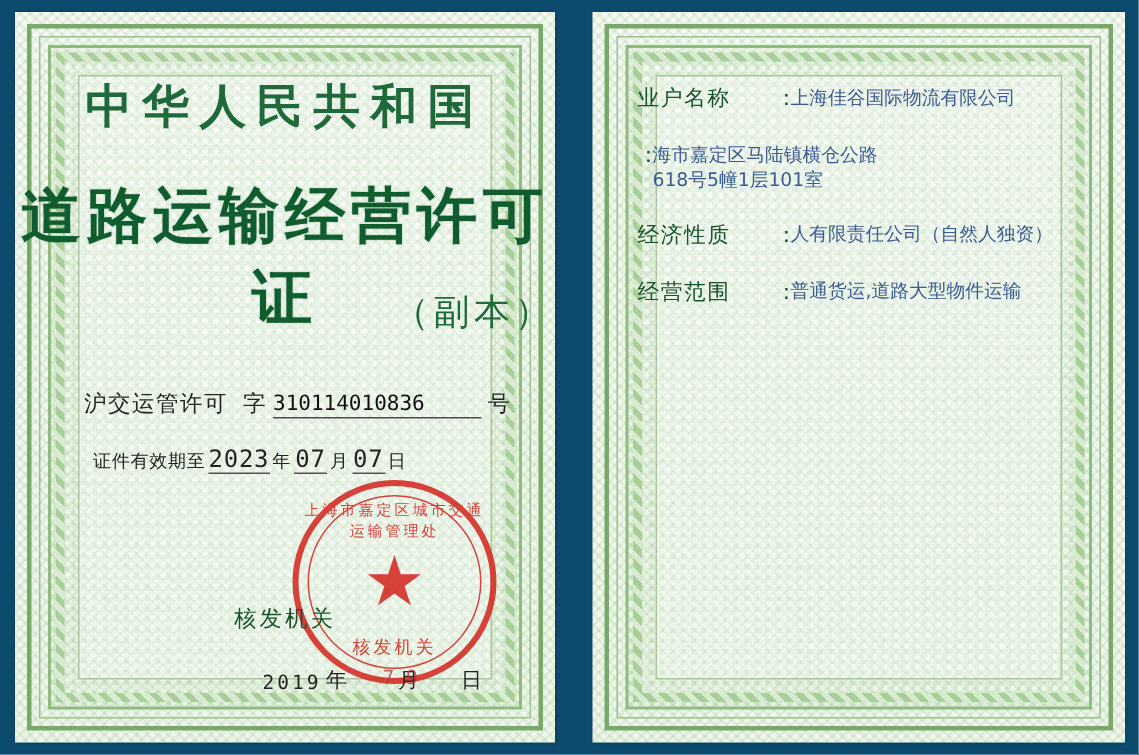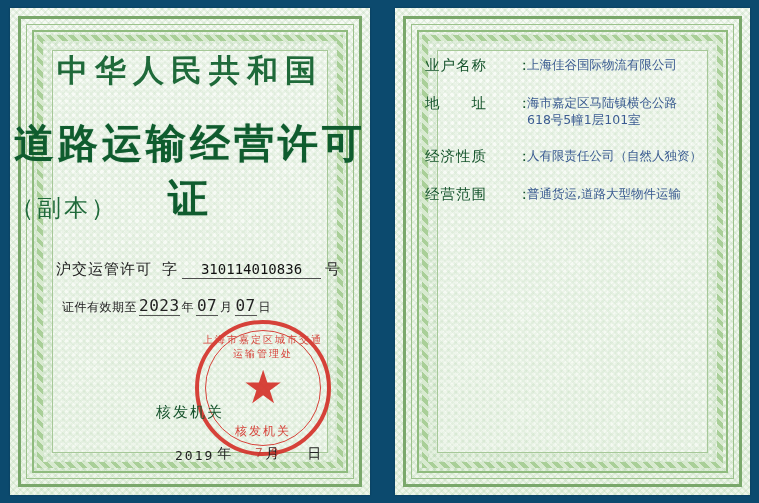--- a/index.html
+++ b/index.html
@@ -60,34 +60,34 @@
     font-size:31px;letter-spacing:7px;color:#1f6a3a;font-weight:bold;
     font-family:"DejaVu Serif", serif;
   }
   .cn-main{
     position:absolute;left:0;right:0;top:108px;text-align:center;
     font-size:40px;letter-spacing:4px;color:#0f5c2e;font-weight:bold;
     font-family:"DejaVu Serif", serif;
     text-shadow:0 0 1px rgba(15,92,46,.5);
   }
   .cn-sub{
-    position:absolute;left:0;right:0;top:184px;text-align:left;
+    position:absolute;left:0;right:0;top:184px;text-align:right;
     font-size:24px;letter-spacing:3px;color:#1f6a3a;
     font-family:"DejaVu Serif", serif;
   }
 
   .lic-line{
     position:absolute;left:46px;right:30px;top:252px;
     display:flex;align-items:flex-end;
     font-size:15px;color:#222;
     font-family:"DejaVu Sans", sans-serif;
   }
   .lic-line .lab{white-space:nowrap;letter-spacing:1px;font-family:Liberation Mono, monospace;}
   .lic-line .num{
-    flex:1;text-align:center;font-size:14px;color:#111;
+    flex:1;font-size:14px;color:#111;
     border-bottom:1px solid #4d4d4d;margin:0 4px;padding-bottom:1px;
     font-family:"DejaVu Sans Mono", monospace;
   }
   .lic-line .tail{white-space:nowrap;}
 
   .valid-line{
     position:absolute;left:52px;top:288px;
     font-size:12px;color:#222;letter-spacing:0.5px;
     font-family:"DejaVu Sans", sans-serif;
     display:flex;align-items:flex-end;gap:2px;
@@ -234,21 +234,20 @@
     <div class="content">
       <div class="fields">
 
         <div class="field">
           <span class="lab">业户名称</span>
           <span class="colon">：</span>
           <span class="val">上海佳谷国际物流有限公司</span>
         </div>
 
         <div class="field">
-          <span class="lab">地　　址</span>
           <span class="colon">：</span>
           <span class="val">
             <span class="l2">海市嘉定区马陆镇横仓公路</span>
             <span class="l2">618号5幢1层101室</span>
           </span>
         </div>
 
         <div class="field">
           <span class="lab">经济性质</span>
           <span class="colon">：</span>

